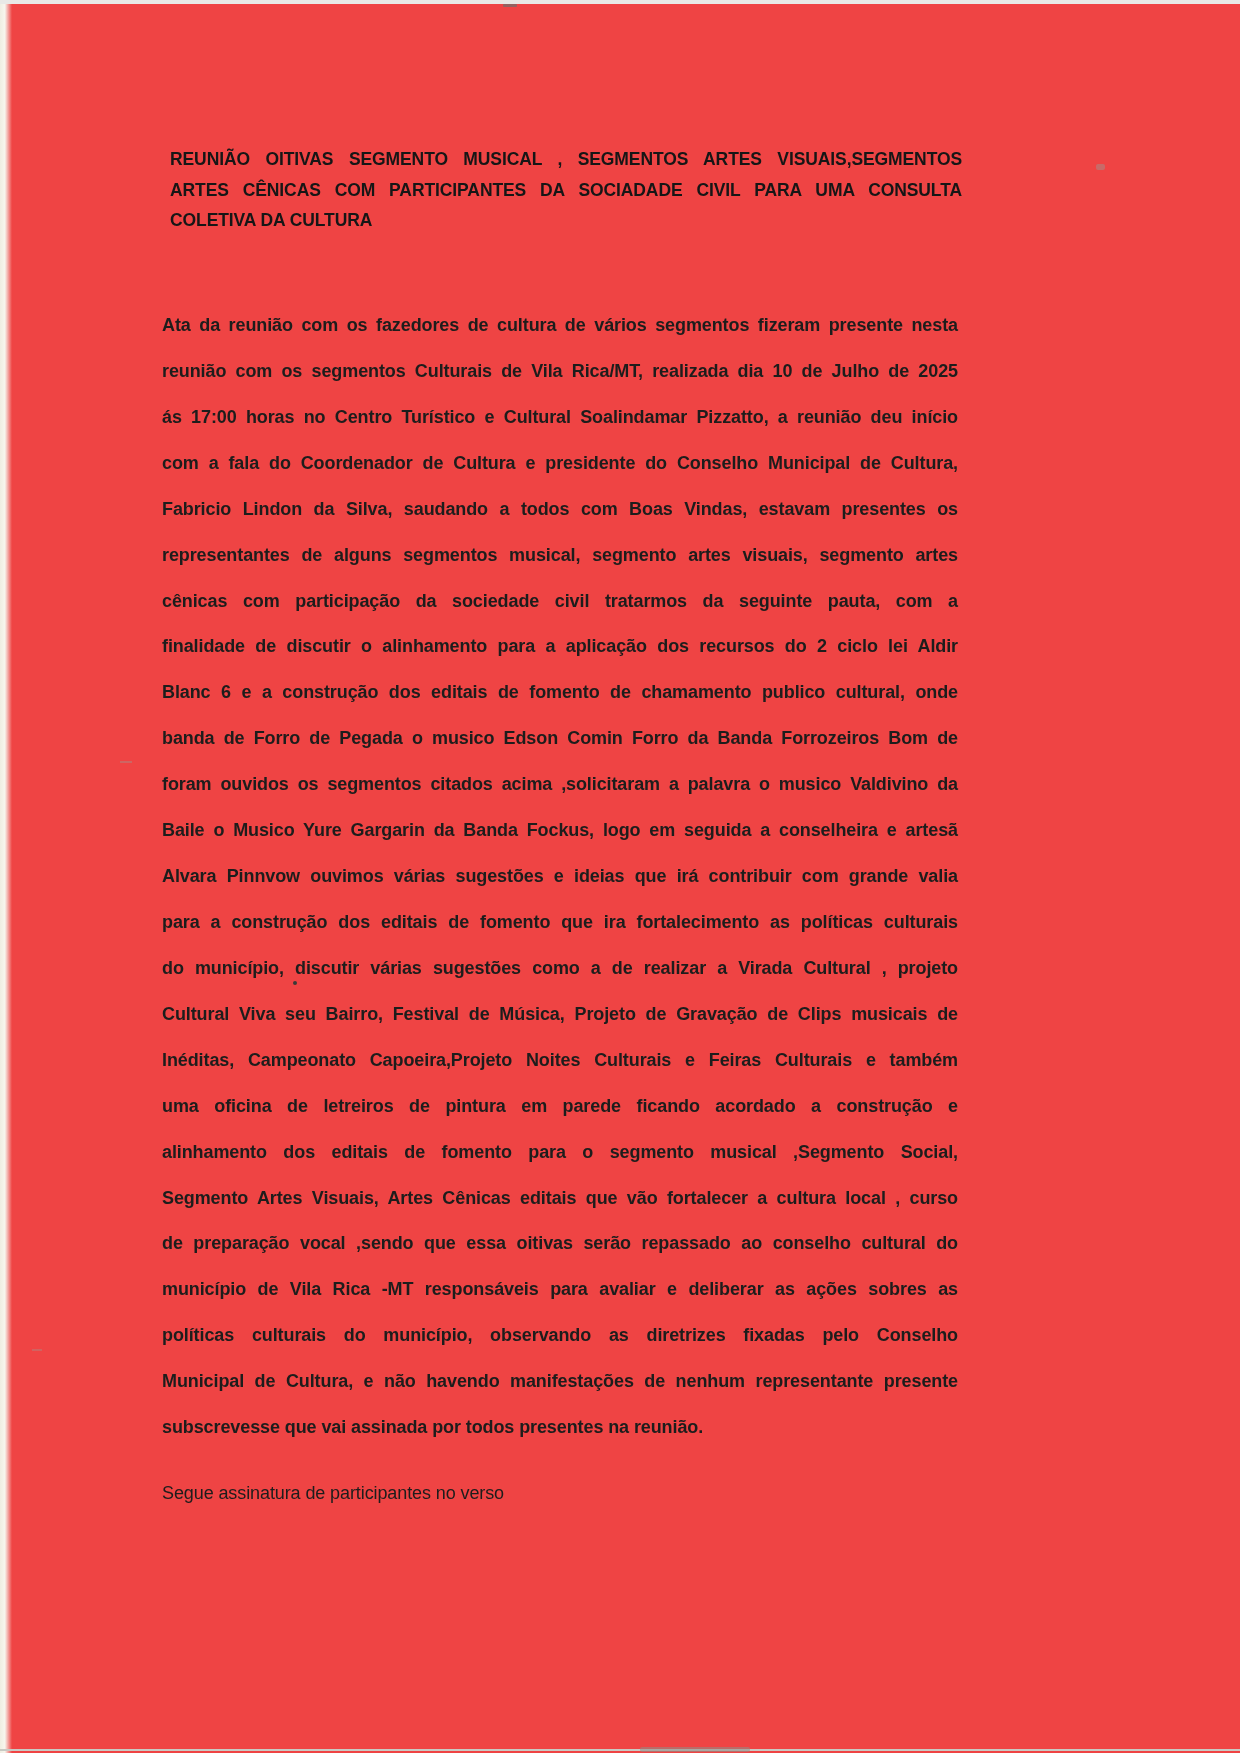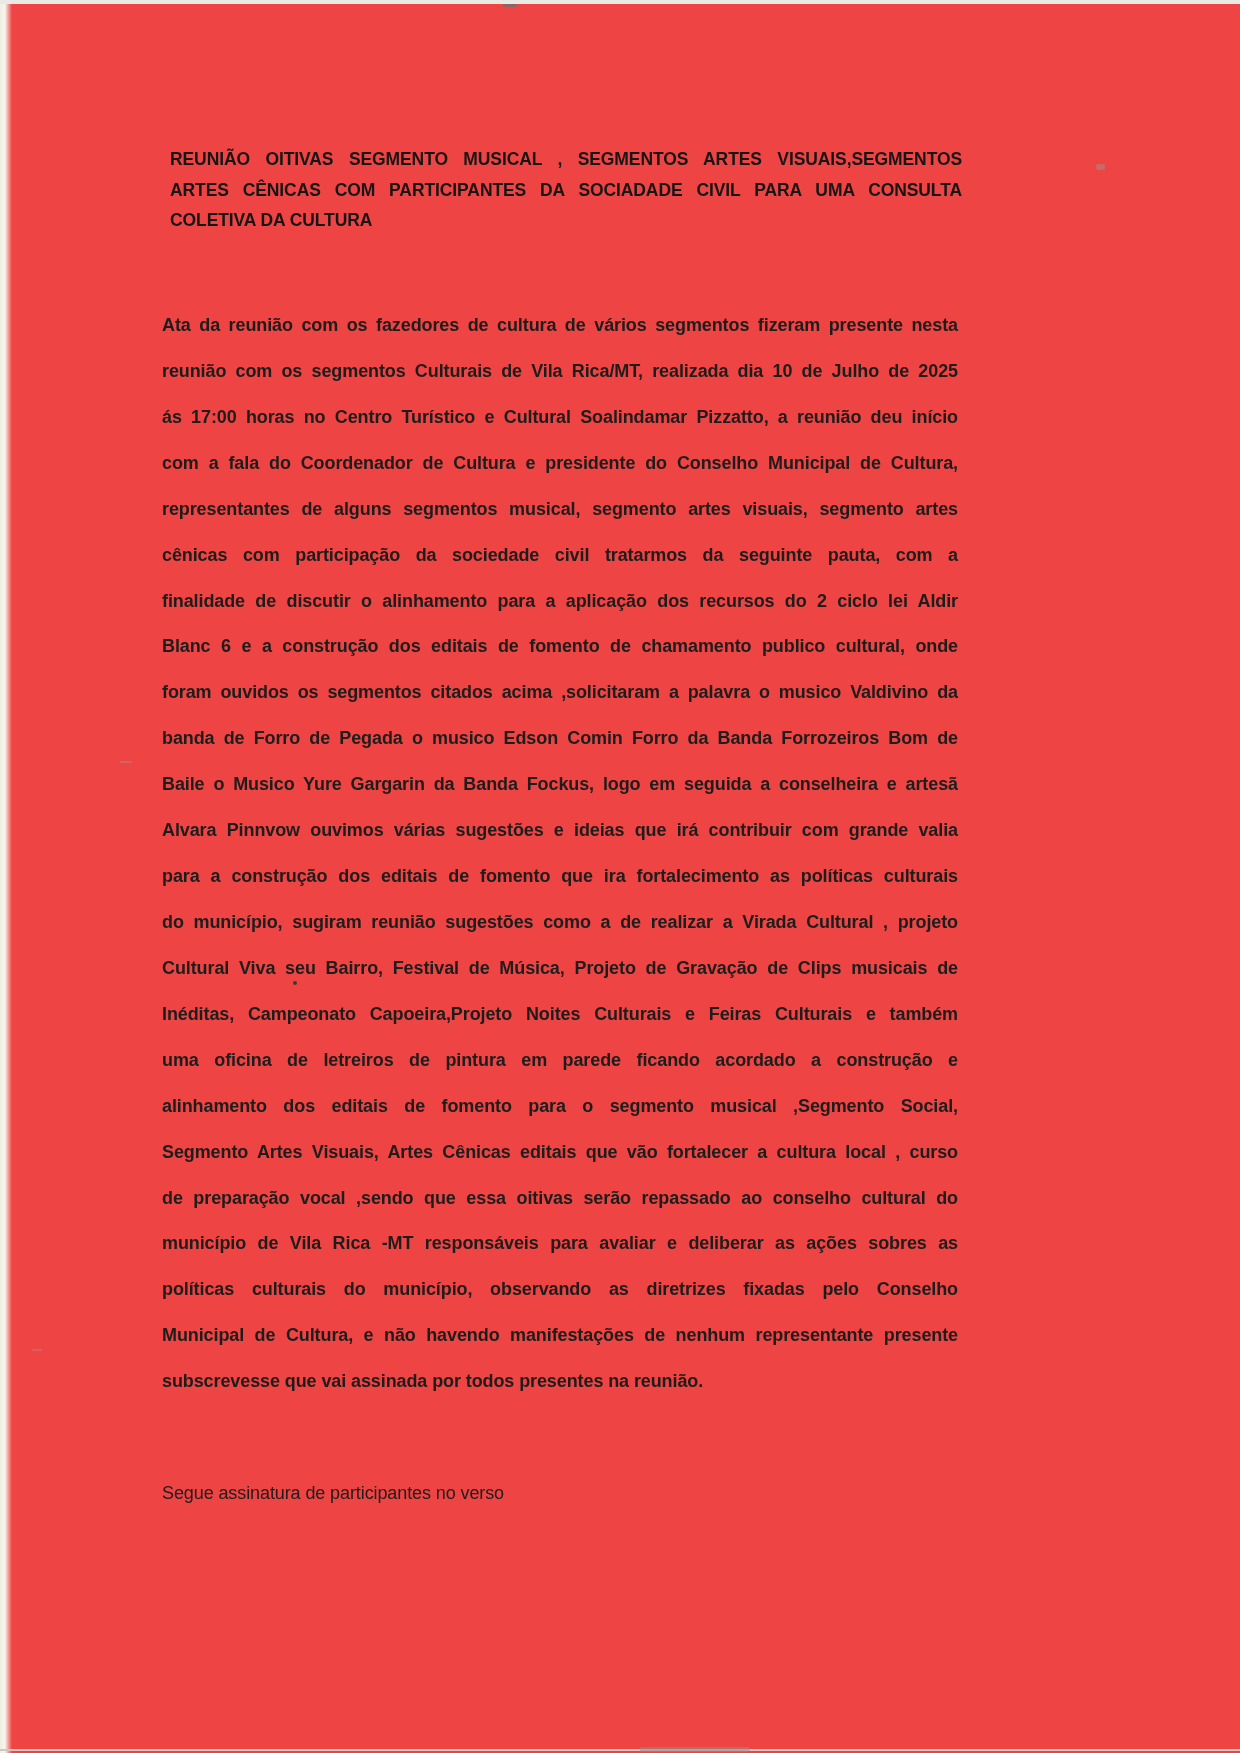--- a/index.html
+++ b/index.html
@@ -152,30 +152,31 @@
     <div class="title-line">REUNIÃO OITIVAS SEGMENTO MUSICAL , SEGMENTOS ARTES VISUAIS,SEGMENTOS</div>
     <div class="title-line">ARTES CÊNICAS COM PARTICIPANTES DA SOCIADADE CIVIL PARA UMA CONSULTA</div>
     <div class="title-line last">COLETIVA DA CULTURA</div>
   </div>
 
   <div class="body-block">
     <div class="body-line">Ata da reunião com os fazedores de cultura de vários segmentos fizeram presente nesta</div>
     <div class="body-line">reunião com os segmentos Culturais de Vila Rica/MT, realizada dia 10 de Julho de 2025</div>
     <div class="body-line">ás 17:00 horas  no Centro Turístico e Cultural Soalindamar Pizzatto, a reunião deu início</div>
     <div class="body-line">com a fala do Coordenador de Cultura e presidente do Conselho Municipal de Cultura,</div>
+    <div class="body-line">Fabricio Lindon da Silva, saudando a todos com Boas Vindas, estavam presentes os</div>
     <div class="body-line">representantes de alguns segmentos musical, segmento artes visuais, segmento artes</div>
     <div class="body-line">cênicas com participação da sociedade civil tratarmos da seguinte pauta, com a</div>
     <div class="body-line">finalidade de discutir o alinhamento para a aplicação dos recursos do 2 ciclo lei Aldir</div>
     <div class="body-line">Blanc 6 e a construção dos editais de fomento de chamamento publico cultural, onde</div>
+    <div class="body-line">banda de Forro de Pegada o musico  Edson Comin Forro da Banda Forrozeiros Bom de</div>
     <div class="body-line">foram ouvidos os segmentos citados acima ,solicitaram a palavra o musico Valdivino da</div>
-    <div class="body-line">banda de Forro de Pegada o musico  Edson Comin Forro da Banda Forrozeiros Bom de</div>
     <div class="body-line">Baile o Musico Yure Gargarin da Banda Fockus, logo em seguida a conselheira e artesã</div>
     <div class="body-line">Alvara Pinnvow  ouvimos várias sugestões e ideias que irá contribuir com grande valia</div>
     <div class="body-line">para a construção dos editais de fomento  que ira  fortalecimento as políticas culturais</div>
-    <div class="body-line">do município, sugiram reunião sugestões como a de realizar a Virada Cultural , projeto</div>
+    <div class="body-line">do município, discutir várias sugestões como a de realizar a Virada Cultural , projeto</div>
     <div class="body-line">Cultural Viva seu Bairro, Festival de Música, Projeto de Gravação de Clips musicais de</div>
     <div class="body-line">Inéditas, Campeonato Capoeira,Projeto Noites Culturais e Feiras Culturais e também</div>
     <div class="body-line">uma oficina de letreiros de pintura em parede ficando acordado a construção e</div>
     <div class="body-line">alinhamento dos editais de fomento  para o segmento musical ,Segmento Social,</div>
     <div class="body-line">Segmento Artes Visuais, Artes Cênicas editais que vão  fortalecer a cultura local , curso</div>
     <div class="body-line">de preparação vocal ,sendo que essa oitivas serão repassado ao conselho cultural do</div>
     <div class="body-line">município de Vila Rica -MT responsáveis para avaliar e deliberar as ações sobres as</div>
     <div class="body-line">políticas culturais do município, observando as diretrizes fixadas pelo Conselho</div>
     <div class="body-line">Municipal de Cultura, e não havendo manifestações de nenhum representante presente</div>
     <div class="body-line last">subscrevesse que vai assinada por todos presentes na reunião.</div>

